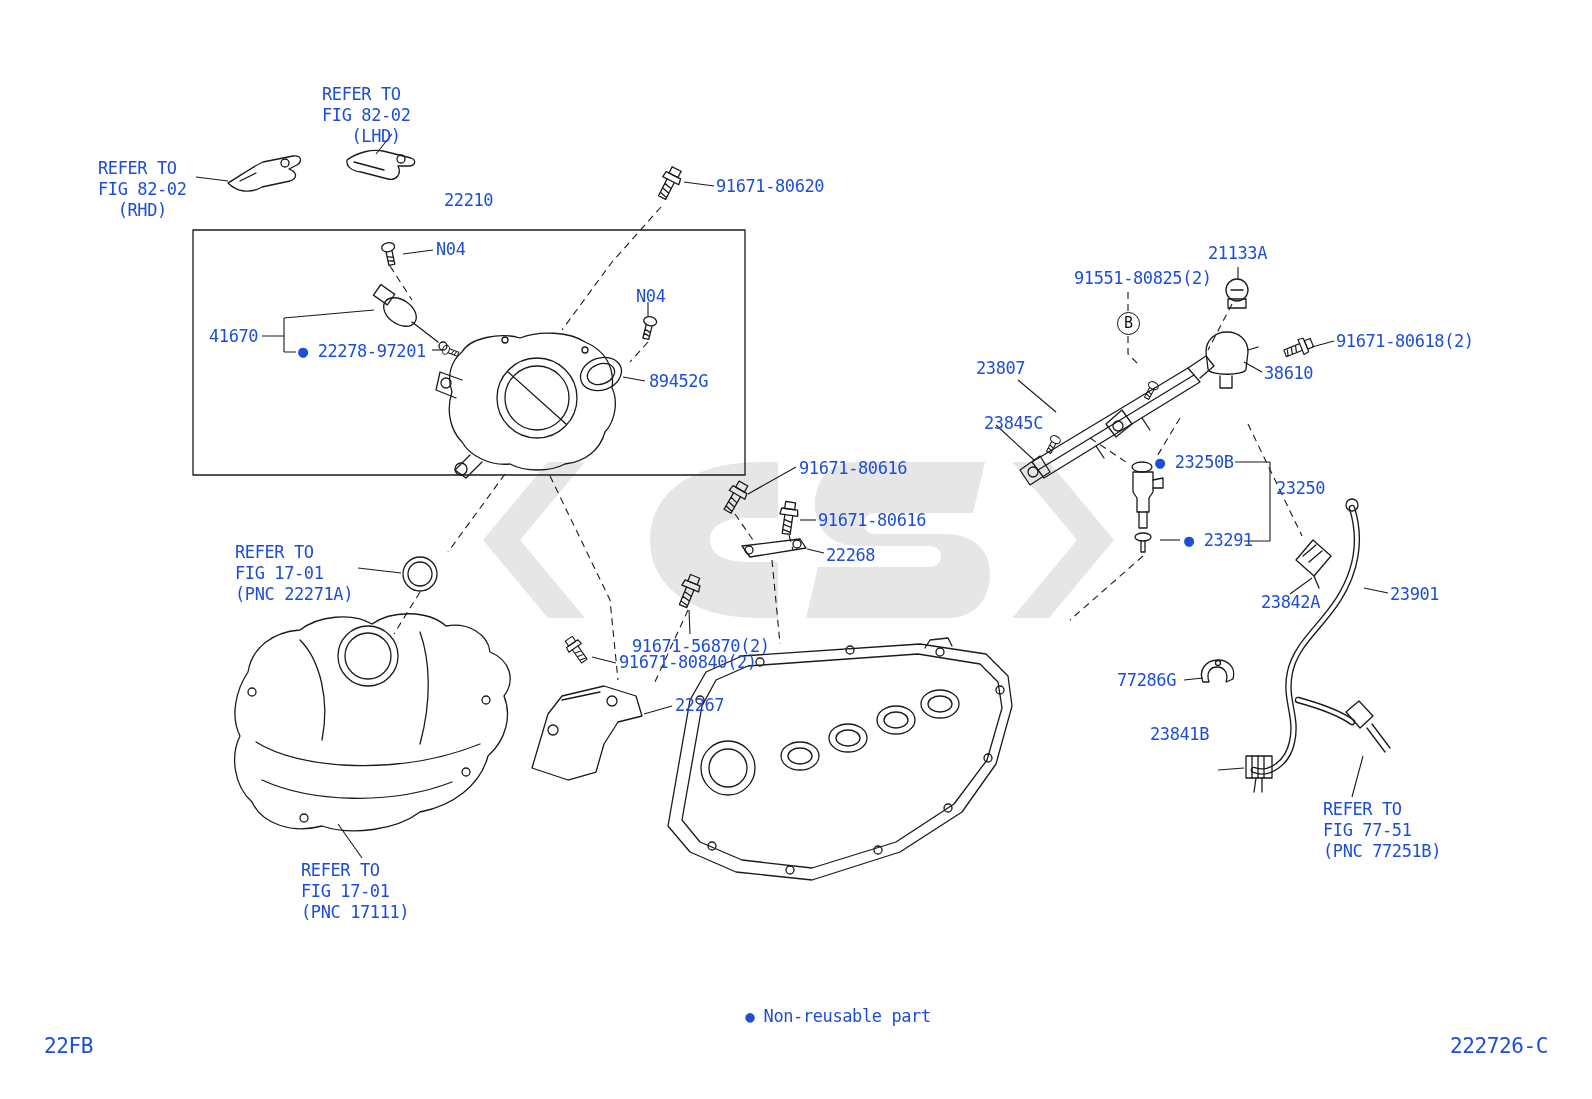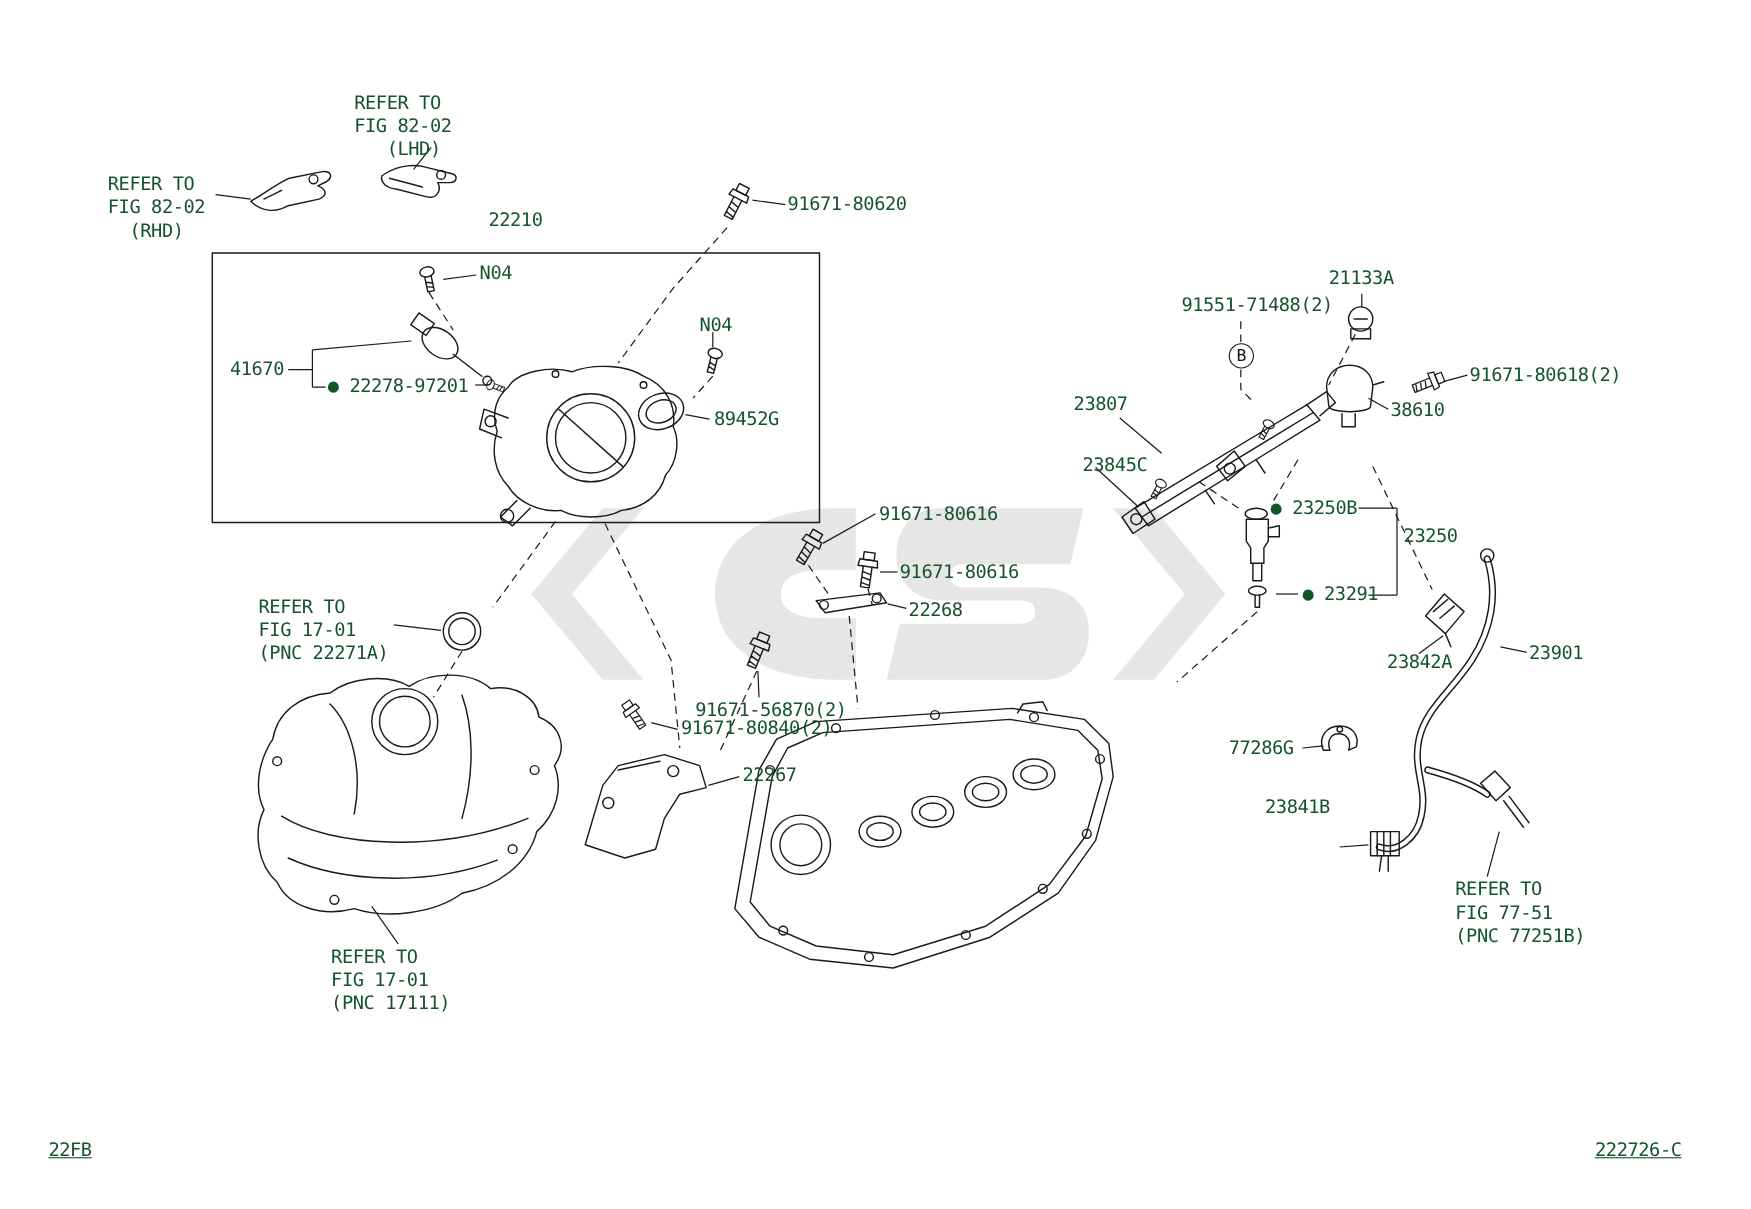--- a/index.html
+++ b/index.html
@@ -5,35 +5,35 @@
   * { margin:0; padding:0; box-sizing:border-box; }
   html,body { background:#ffffff; }
   body { font-family:"DejaVu Sans Mono","Liberation Mono",monospace; color:#111; }
   #canvas { position:relative; width:1592px; height:1099px; background:#fff; overflow:hidden; }
   #canvas > svg { position:absolute; left:0; top:0; }
   .lbl {
     position:absolute;
     font-size:17px;
     line-height:21px;
     white-space:pre;
-    color:#14532d;
+    color:#1d4ed8;
     letter-spacing:-0.4px;
   }
   .b-circle {
     position:absolute;
     width:23px; height:23px;
     border:1.5px solid #111;
     border-radius:50%;
     text-align:center;
     line-height:21px;
     font-size:15px;
   }
   .legend-sym { font-weight:bold; font-size:18px; margin-right:14px; }
   .legend-dot { font-size:16px; margin-right:9px; }
-  .footer { font-size:17px;text-decoration:underline; }
+  .footer { font-size:21px; }
 </style>
 </head>
 <body>
 
 <div id="canvas">
 
   <svg width="1592" height="1099" viewBox="0 0 1592 1099">
     <defs>
       <g id="bolt">
         <rect x="-5" y="-19" width="10" height="7"></rect>
@@ -304,21 +304,21 @@
 FIG 82-02
    (LHD)</div>
   <div class="lbl" style="left:444px;top:190px">22210</div>
   <div class="lbl" style="left:716px;top:176px">91671-80620</div>
   <div class="lbl" style="left:436px;top:239px">N04</div>
   <div class="lbl" style="left:636px;top:286px">N04</div>
   <div class="lbl" style="left:209px;top:326px">41670</div>
   <div class="lbl" style="left:298px;top:341px">● 22278-97201</div>
   <div class="lbl" style="left:649px;top:371px">89452G</div>
   <div class="lbl" style="left:1208px;top:243px">21133A</div>
-  <div class="lbl" style="left:1074px;top:268px">91551-71488(2)</div>
+  <div class="lbl" style="left:1074px;top:268px">91551-80825(2)</div>
   <div class="b-circle" style="left:1117px;top:312px">B</div>
   <div class="lbl" style="left:1336px;top:331px">91671-80618(2)</div>
   <div class="lbl" style="left:976px;top:358px">23807</div>
   <div class="lbl" style="left:1264px;top:363px">38610</div>
   <div class="lbl" style="left:984px;top:413px">23845C</div>
   <div class="lbl" style="left:1155px;top:452px">● 23250B</div>
   <div class="lbl" style="left:1276px;top:478px">23250</div>
   <div class="lbl" style="left:799px;top:458px">91671-80616</div>
   <div class="lbl" style="left:818px;top:510px">91671-80616</div>
   <div class="lbl" style="left:826px;top:545px">22268</div>
@@ -333,17 +333,20 @@
   <div class="lbl" style="left:675px;top:695px">22267</div>
   <div class="lbl" style="left:1117px;top:670px">77286G</div>
   <div class="lbl" style="left:1150px;top:724px">23841B</div>
   <div class="lbl" style="left:1323px;top:799px">REFER TO
 FIG 77-51
 (PNC 77251B)</div>
   <div class="lbl" style="left:301px;top:860px">REFER TO
 FIG 17-01
 (PNC 17111)</div>
 
+  <div class="lbl" style="left:706px;top:985px">
+    <span class="legend-dot">●</span><span>Non-reusable part</span>
+  </div>
 
   <div class="lbl footer" style="left:44px;top:1036px">22FB</div>
   <div class="lbl footer" style="left:1450px;top:1036px">222726-C</div>
 
 </div>
 
 </body></html>

